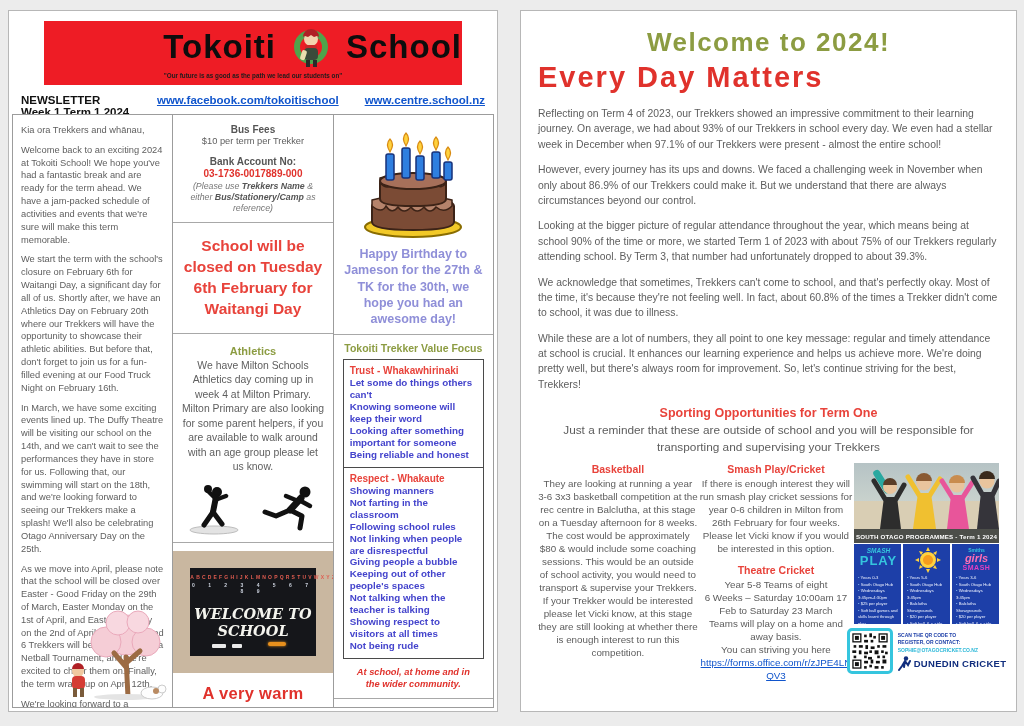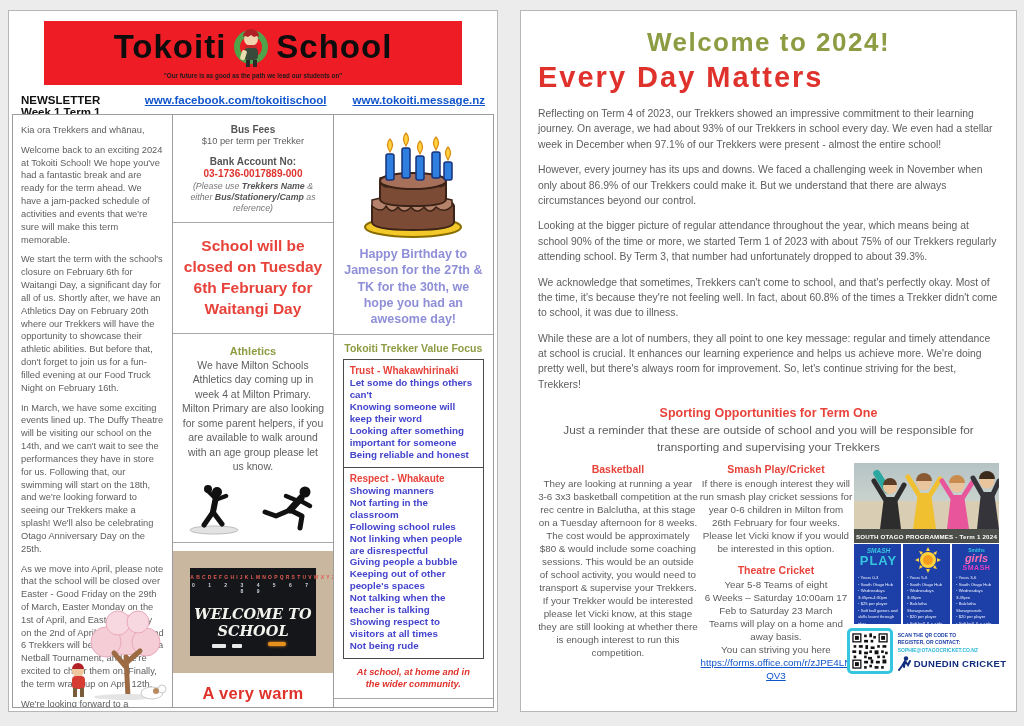--- a/index.html
+++ b/index.html
@@ -4,21 +4,21 @@
 <style>
   * { margin:0; padding:0; box-sizing:border-box; }
   html,body { width:1024px; height:726px; }
   body { background:#ececec; font-family:"Liberation Sans", sans-serif; position:relative; overflow:hidden; }
   .page { position:absolute; top:10px; background:#fff; border:1px solid #b7b7b7; }
   #page-left { left:8px; width:490px; height:702px; }
   #page-right { left:520px; width:497px; height:702px; }
 
   
   .banner { margin:10px 35px 0; height:64px; background:#ee1c25; text-align:center; padding-top:2px; }
-  .banner-title { display:flex; align-items:center; justify-content:center; gap:2px; height:48px; }
+  .banner-title { display:flex; align-items:center; justify-content:flex-end; gap:12px; height:48px; }
   .banner-title span { font-size:33px; font-weight:bold; color:#0d0d0d; letter-spacing:1px; }
   .tagline { font-size:6.3px; font-weight:bold; color:#1c1c1c; margin-top:1px; }
   .meta-row { display:flex; align-items:baseline; gap:26px; margin:9px 12px 7px; }
   .nl-label { font-weight:bold; font-size:11.5px; color:#111; }
   .meta-row a { color:#1155cc; font-weight:bold; font-size:11.5px; text-decoration:underline; cursor:pointer; }
   .columns { position:absolute; left:3px; right:3px; top:103px; bottom:3px; display:flex; border:1px solid #9c9c9c; background:#fff; }
   .col { flex:1; border-right:1px solid #9c9c9c; padding:9px 8px; overflow:hidden; position:relative; }
   .col:last-child { border-right:none; }
   .col1 p { font-size:9.3px; color:#5e5e5e; line-height:1.38; margin-bottom:7px; }
   .tree-wrap { position:absolute; right:2px; bottom:2px; }
@@ -108,21 +108,21 @@
         <rect x="25" y="36" width="4" height="7" fill="#2a2a2a"></rect>
       </svg>
       <span>School</span>
     </div>
     <div class="tagline">"Our future is as good as the path we lead our students on"</div>
   </div>
 
   <div class="meta-row">
     <span class="nl-label">NEWSLETTER Week 1 Term 1 2024</span>
     <a class="meta-link">www.facebook.com/tokoitischool</a>
-    <a class="meta-link">www.tokoiti.message.nz</a>
+    <a class="meta-link">www.centre.school.nz</a>
   </div>
 
   <div class="columns">
 
     <div class="col col1">
       <p>Kia ora Trekkers and whānau,</p>
       <p>Welcome back to an exciting 2024 at Tokoiti School! We hope you've had a fantastic break and are ready for the term ahead. We have a jam-packed schedule of activities and events that we're sure will make this term memorable.</p>
       <p>We start the term with the school's closure on February 6th for Waitangi Day, a significant day for all of us. Shortly after, we have an Athletics Day on February 20th where our Trekkers will have the opportunity to showcase their athletic abilities. But before that, don't forget to join us for a fun-filled evening at our Food Truck Night on February 16th.</p>
       <p>In March, we have some exciting events lined up. The Duffy Theatre will be visiting our school on the 14th, and we can't wait to see the performances they have in store for us. Following that, our swimming will start on the 18th, and we're looking forward to seeing our Trekkers make a splash! We'll also be celebrating Otago Anniversary Day on the 25th.</p>
       <p>As we move into April, please note that the school will be closed over Easter - Good Friday on the 29th of March, Easter Monday on the 1st of April, and Easter Tuesday on the 2nd of April. Our Year 5 and 6 Trekkers will be participating in a Netball Tournament, and we're excited to cheer them on. Finally, the term wraps up on April 12th.</p>

